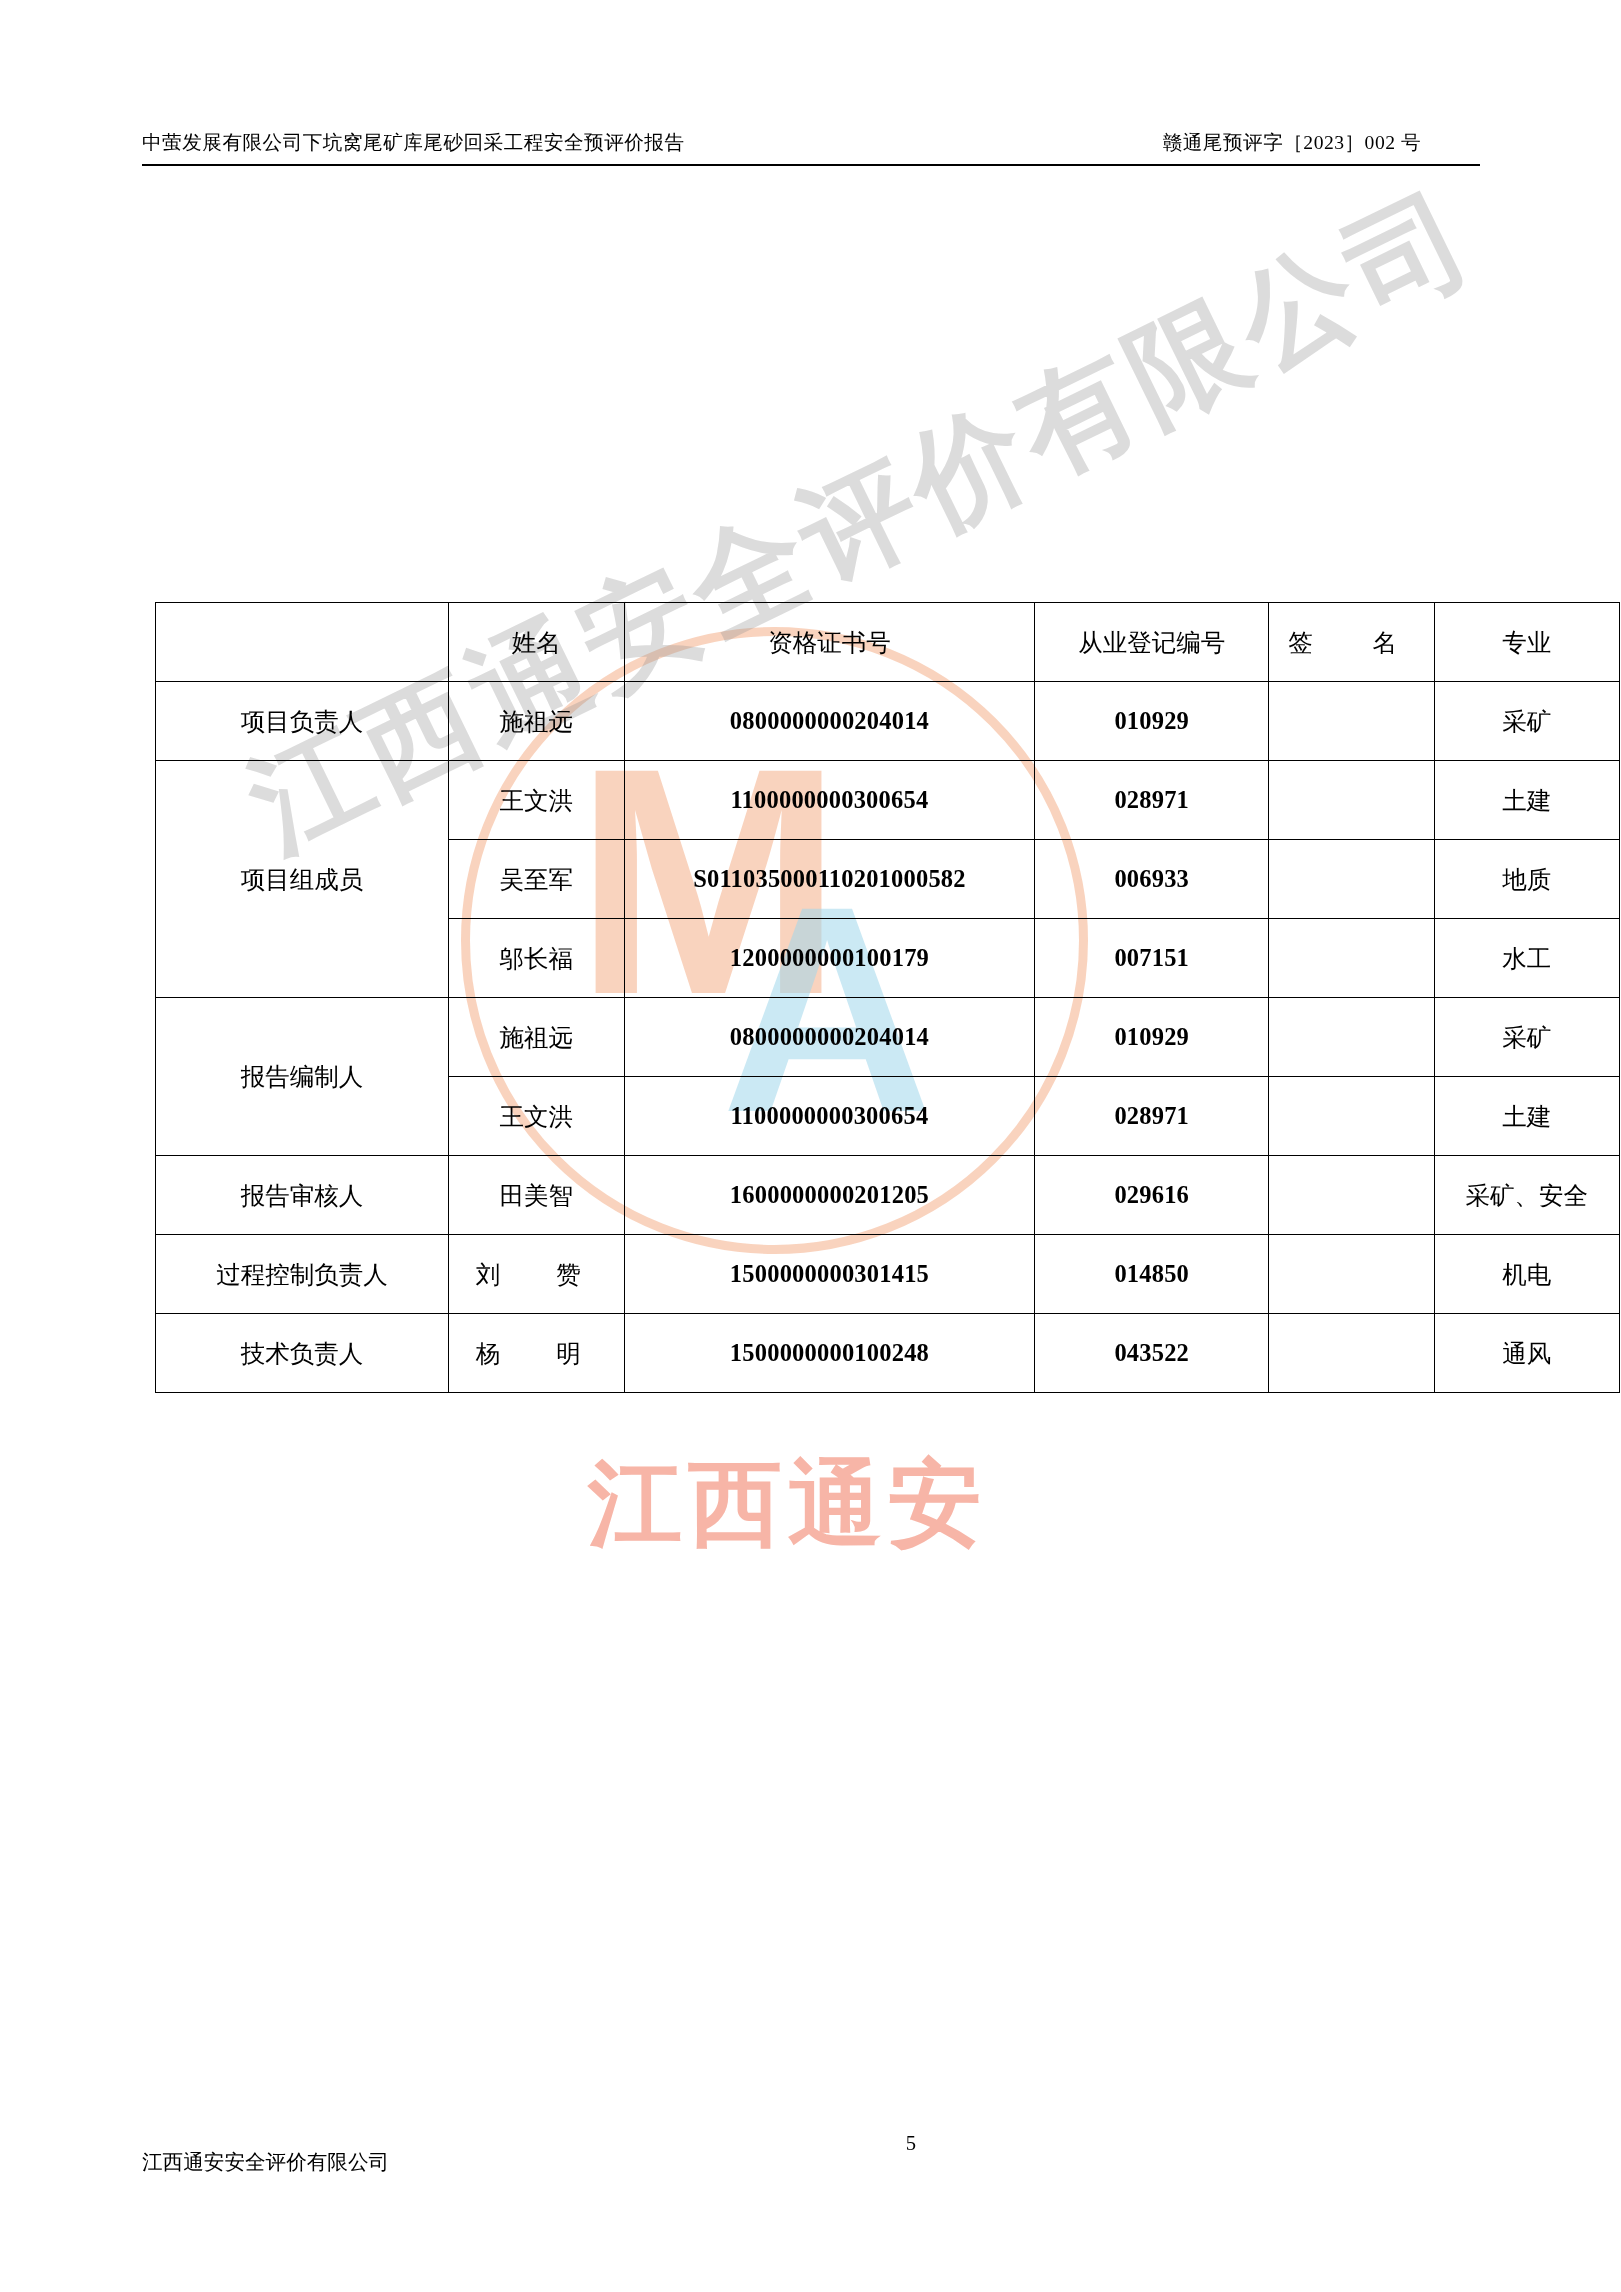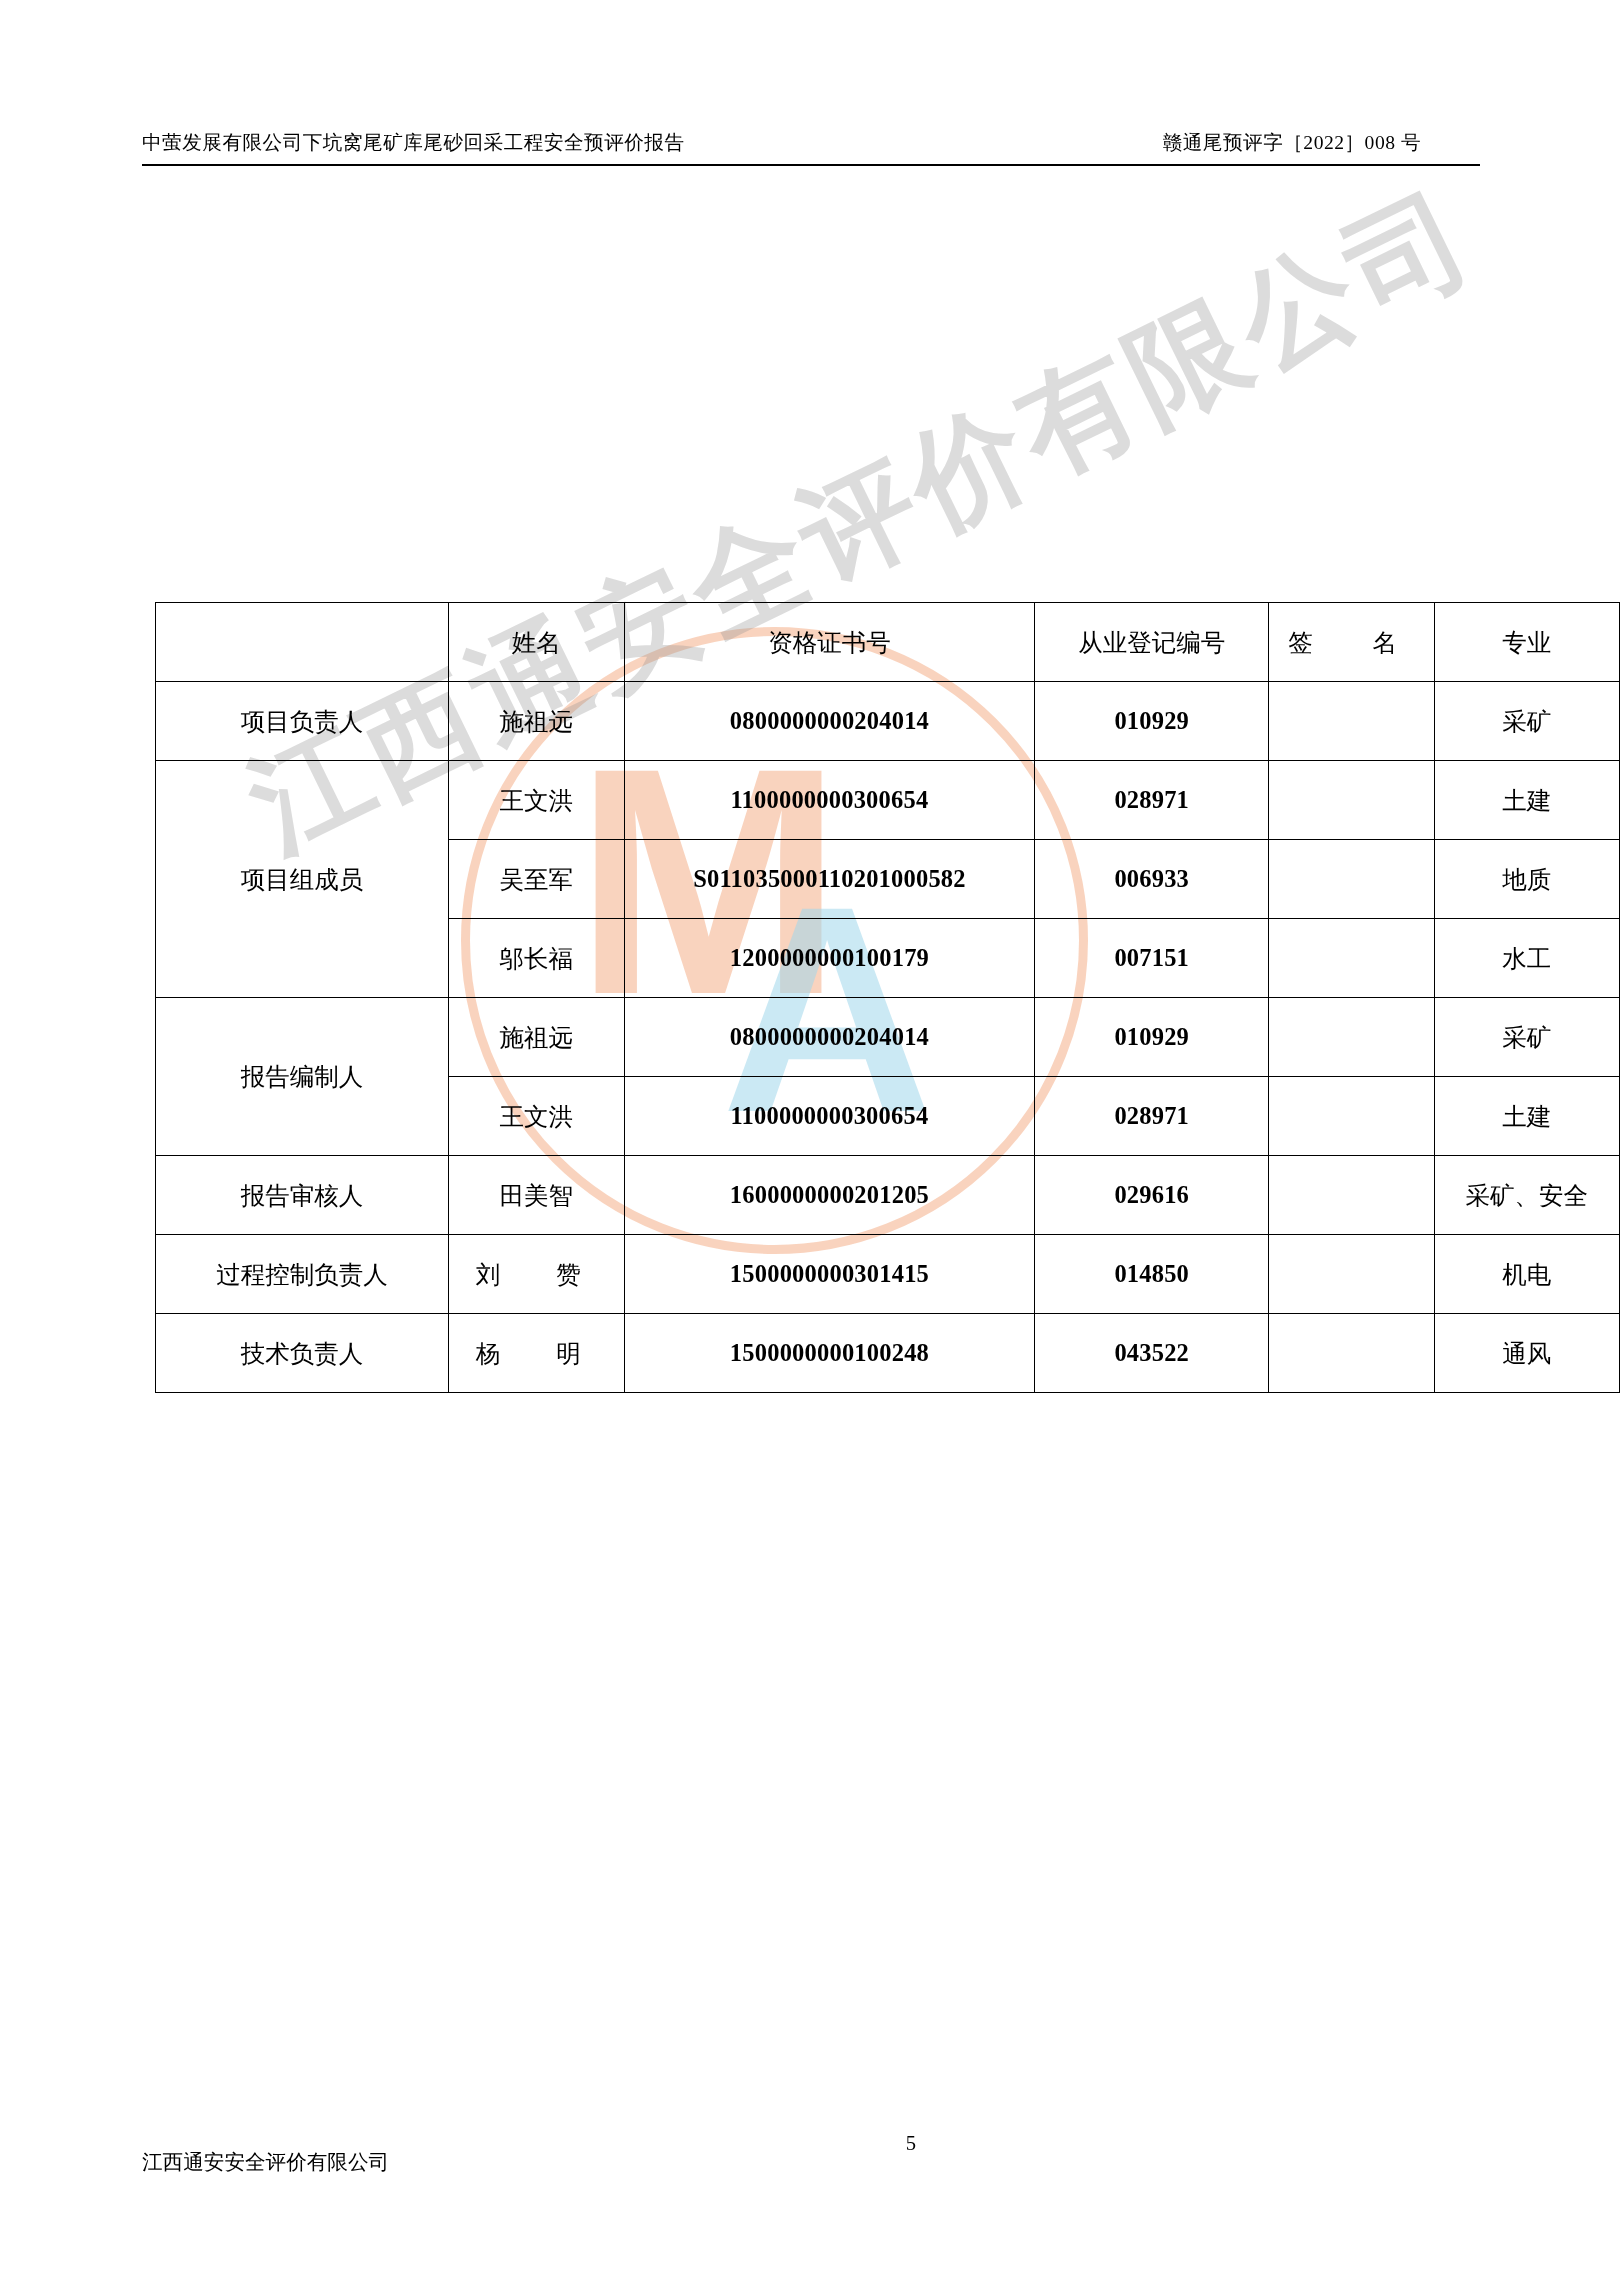--- a/index.html
+++ b/index.html
@@ -166,30 +166,31 @@
   .footer .f-left { position: absolute; left: 0; top: 16px; }
   .footer .f-page { position: absolute; left: 0; top: 0; width: 774px; text-align: right; }
 </style>
 </head>
 <body>
 
 <div class="page">
 
   <div class="header">
     <span class="left">中萤发展有限公司下坑窝尾矿库尾砂回采工程安全预评价报告</span>
-    <span class="right">赣通尾预评字［2022］008 号</span>
+    <span class="right">赣通尾预评字［2023］002 号</span>
   </div>
 
   <div class="watermark">
     <div class="wm-logo">
       <div class="ring"></div>
       <div class="m-mark">M</div>
       <div class="a-mark">A</div>
     </div>
     <div class="wm-text-rot">江西通安全评价有限公司</div>
+    <div class="wm-brand">江西通安</div>
   </div>
 
 
   <div class="table-wrap">
     <table class="people">
       <tbody>
         <tr>
           <td class="col-role"></td>
           <td class="col-name">姓名</td>
           <td class="col-cert">资格证书号</td>

